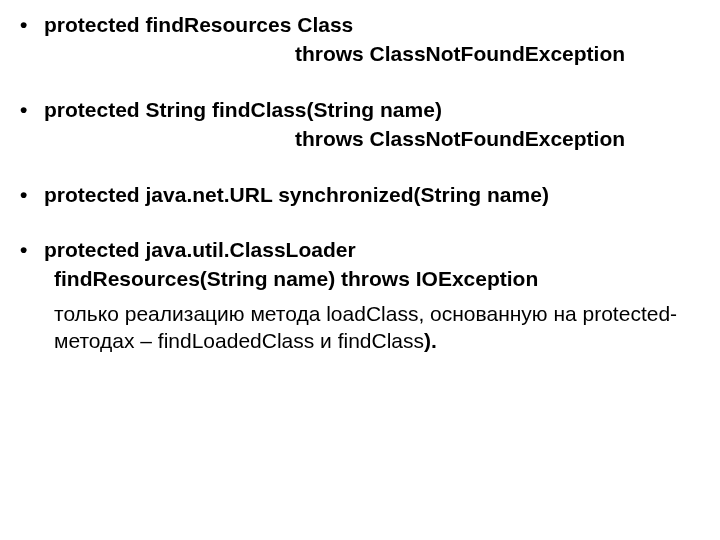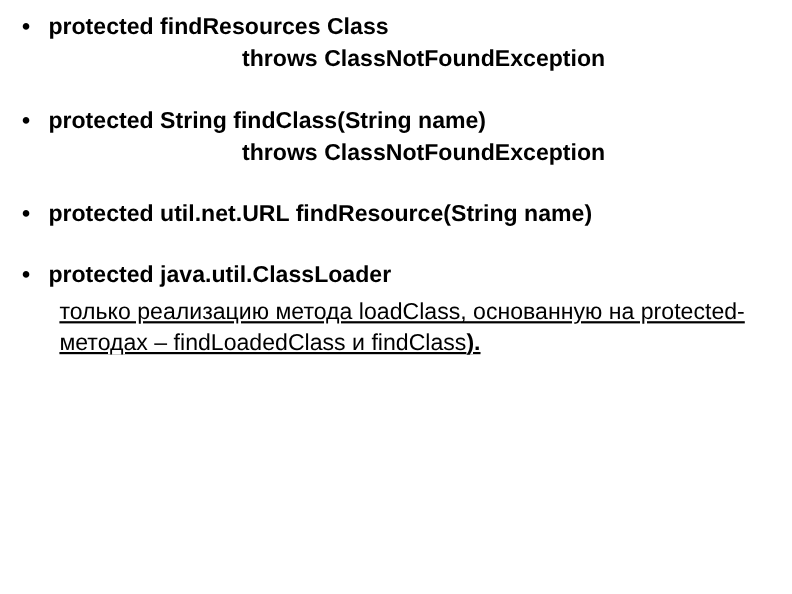--- a/index.html
+++ b/index.html
@@ -27,27 +27,27 @@
     display: flex;
     align-items: flex-start;
   }
   .bullet {
     width: 24px;
     flex-shrink: 0;
     text-align: left;
   }
   .content { flex: 1; }
   .indent1 { padding-left: 34px; }
-  .indent2 { padding-left: 200px; }
+  .indent2 { padding-left: 200px; text-align: center; }
   .para {
     font-weight: normal;
     line-height: 1.3;
     padding-left: 0;
   }
-  .para-cont { padding-left: 34px; text-decoration: underline; }
+  .para-cont { padding-left: 34px; }
   .bold-paren { font-weight: bold; }
 </style>
 </head>
 <body>
 
 <ul>
   <li>
     <div class="bullet-row">
       <span class="bullet">•</span>
       <span class="content">protected findResources Class</span>
@@ -59,29 +59,30 @@
     <div class="bullet-row">
       <span class="bullet">•</span>
       <span class="content">protected String findClass(String name)</span>
     </div>
     <div class="indent2">throws ClassNotFoundException</div>
   </li>
 
   <li>
     <div class="bullet-row">
       <span class="bullet">•</span>
-      <span class="content">protected util.net.URL findResource(String name)</span>
+      <span class="content">protected java.net.URL synchronized(String name)</span>
     </div>
   </li>
 
   <li>
     <div class="bullet-row">
       <span class="bullet">•</span>
       <span class="content">protected java.util.ClassLoader</span>
     </div>
+    <div class="indent1">findResources(String name) throws IOException</div>
   </li>
 </ul>
 
 <div class="para">
   <div class="para-cont">
     <span>только реализацию метода loadClass, основанную на protected-методах – findLoadedClass и findClass</span><span class="bold-paren">).</span>
   </div>
 </div>
 
 </body></html>

